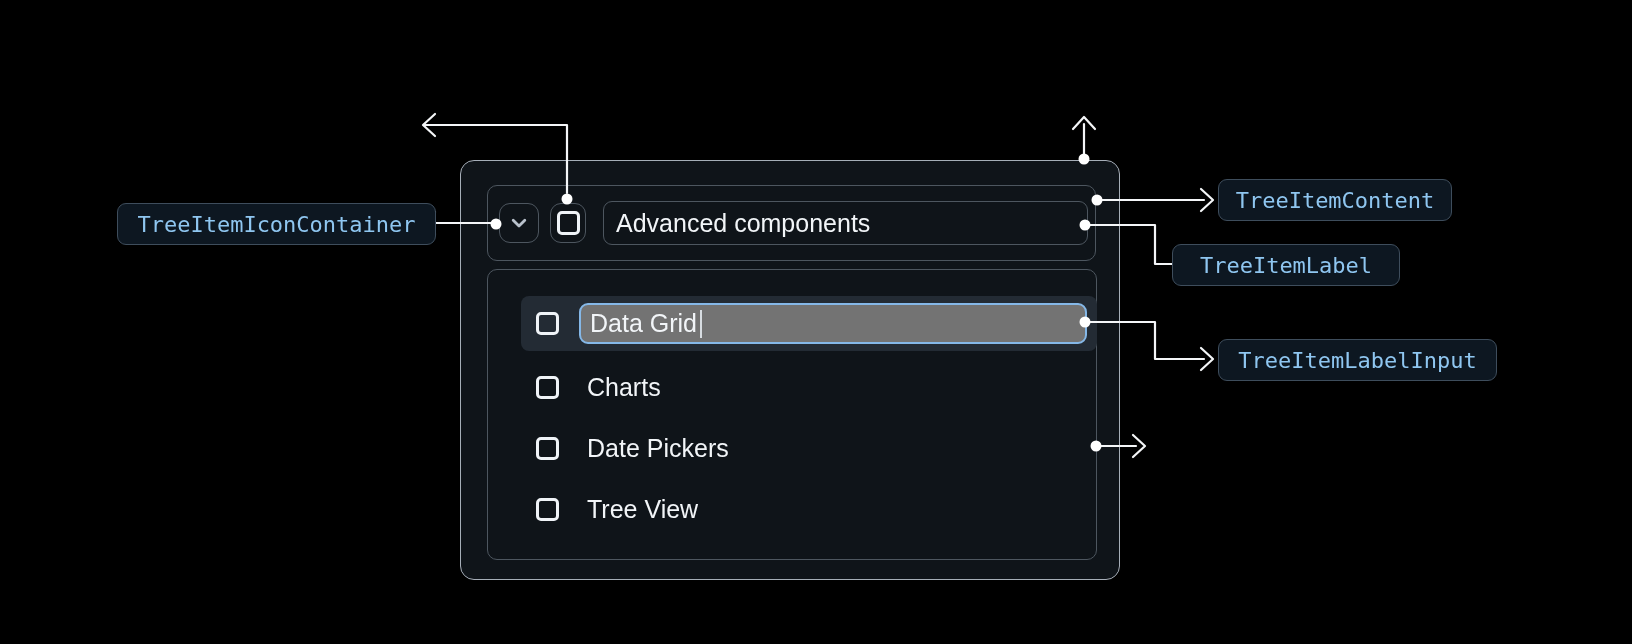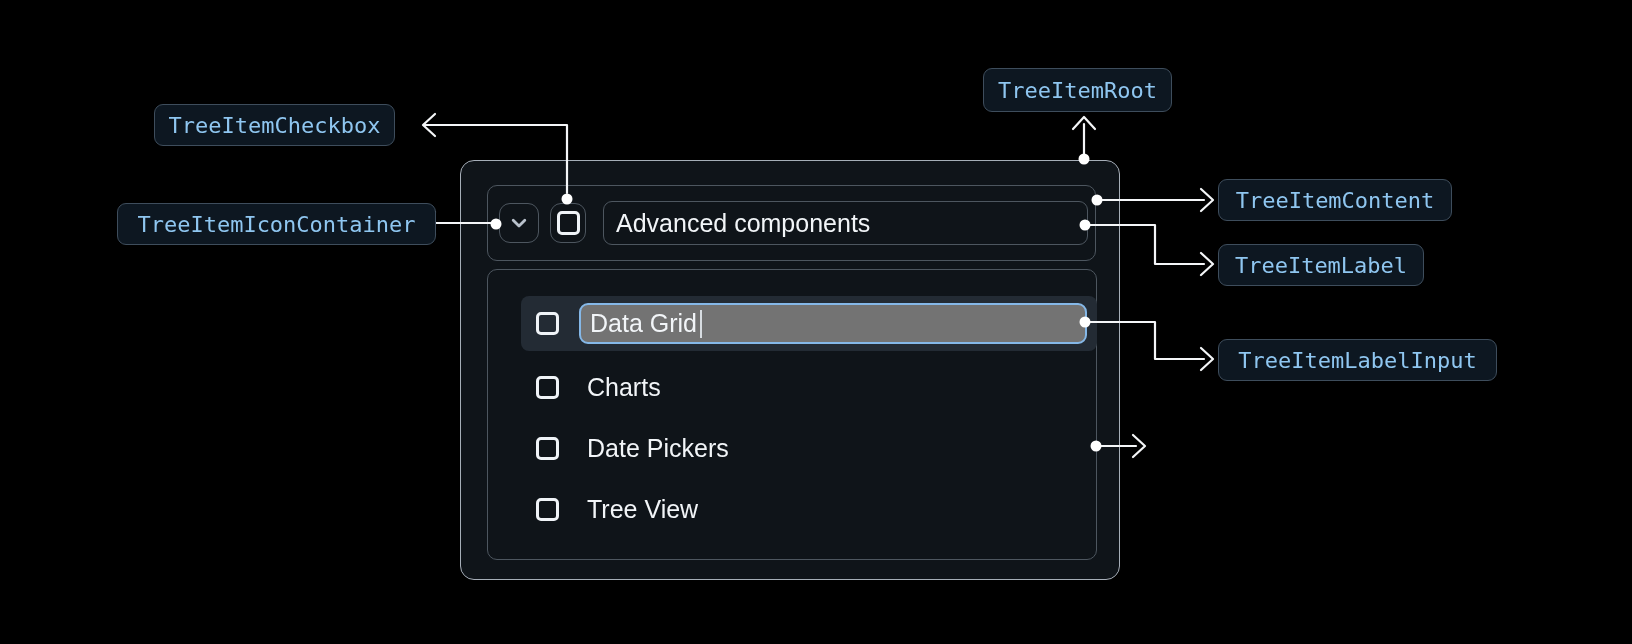--- a/index.html
+++ b/index.html
@@ -172,26 +172,24 @@
       </g>
 
       <g>
         <path d="M1098 446 H1136"></path>
         <path d="M1133 435 L1145 446 L1133 457"></path>
         <circle cx="1096" cy="446" r="5.5" fill="#FFFFFF" stroke="none"></circle>
       </g>
     </g>
   </svg>
 
-  <div class="badge" style="left:983px;top:68px;width:189px;height:44px;">TreeItemRoot</div>
 
-  <div class="badge" style="left:154px;top:104px;width:241px;">TreeItemCheckbox</div>
 
   <div class="badge" style="left:81px;top:203px;width:319px;margin-left:36px;">TreeItemIconContainer</div>
 
   <div class="badge" style="left:1218px;top:179px;width:234px;">TreeItemContent</div>
 
-  <div class="badge" style="left:1218px;top:244px;width:206px;">TreeItemLabel</div>
+  <div class="badge" style="left:1172px;top:244px;width:228px;">TreeItemLabel</div>
 
   <div class="badge" style="left:1218px;top:339px;width:279px;">TreeItemLabelInput</div>
 
 
 </div>
 
 </body></html>

